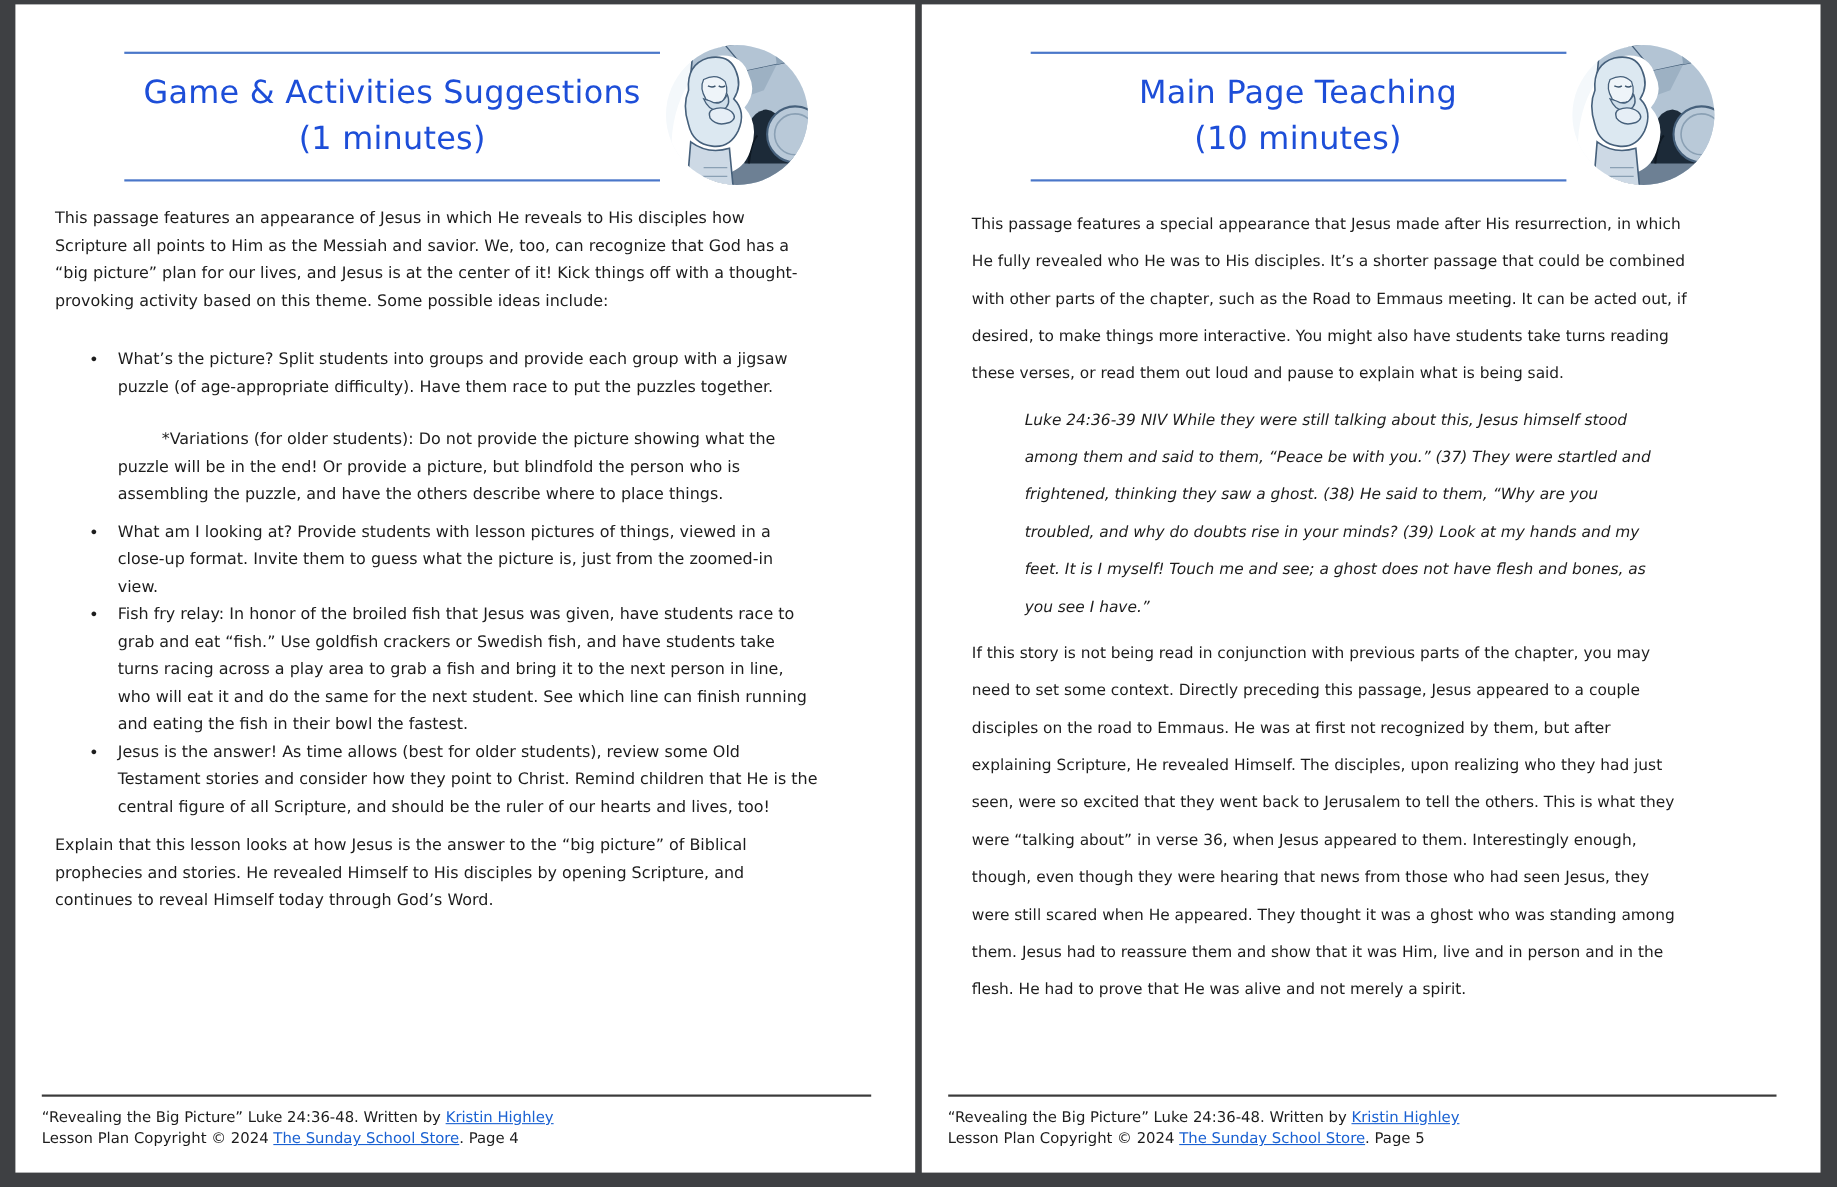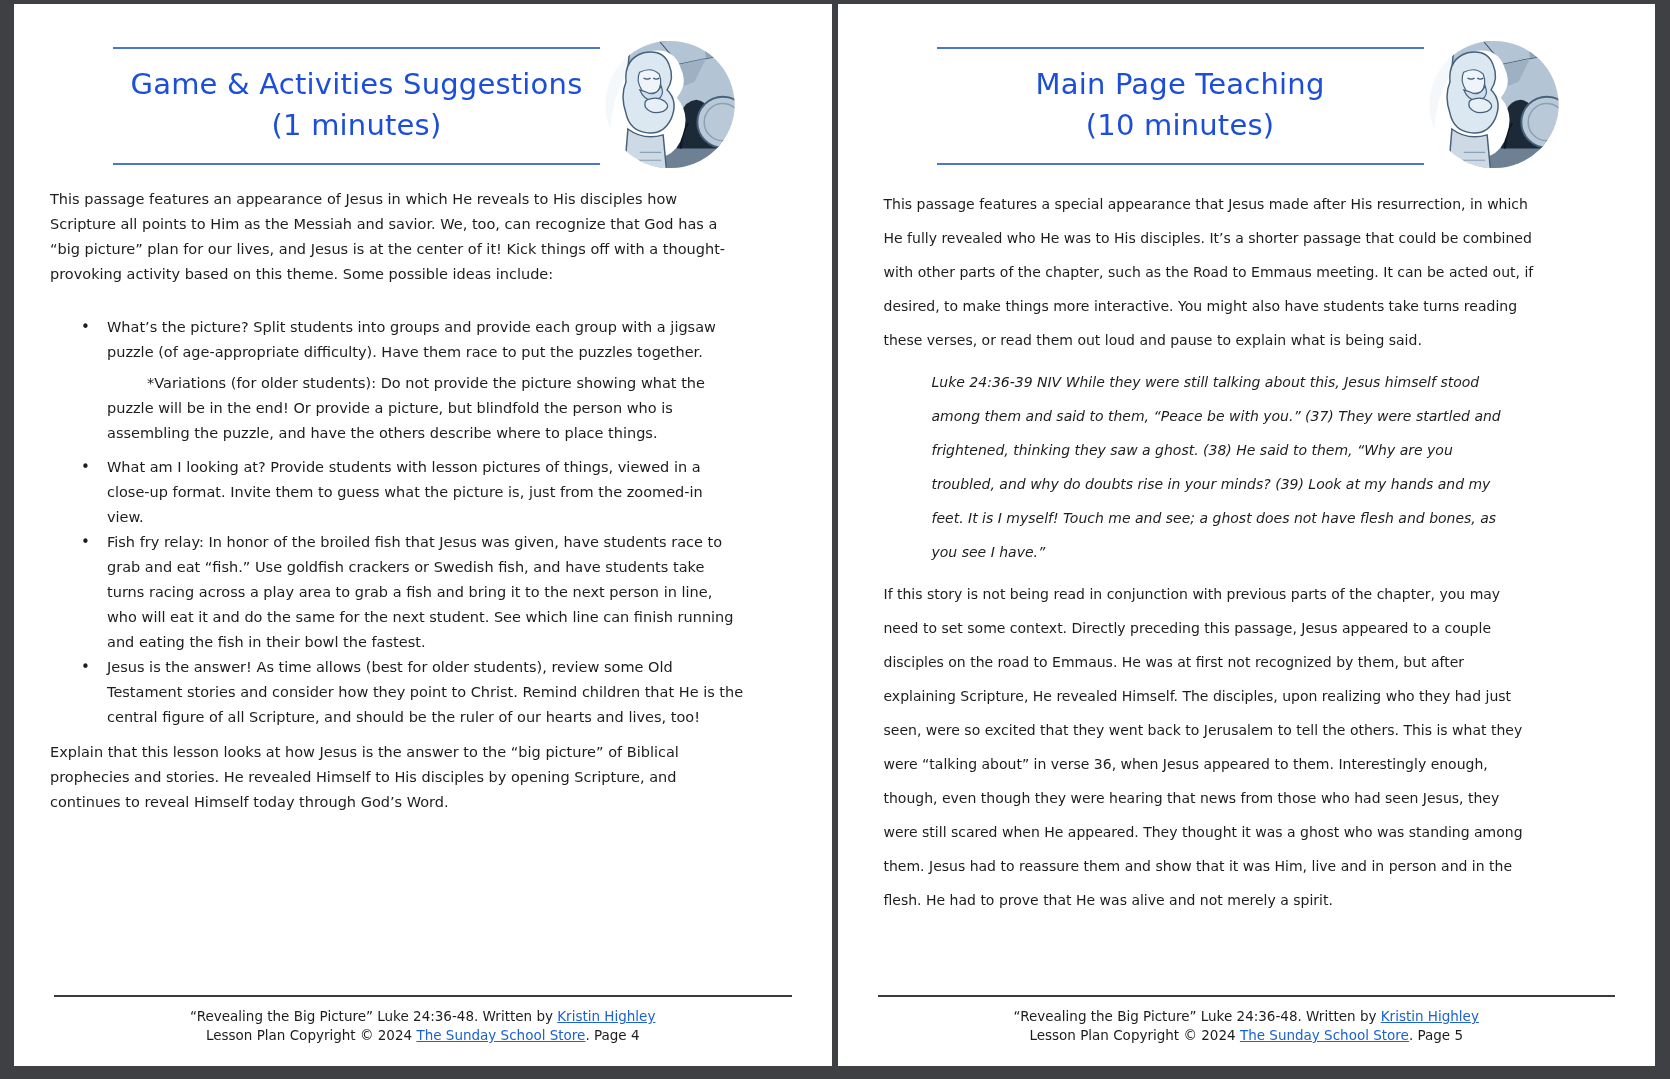--- a/index.html
+++ b/index.html
@@ -76,45 +76,44 @@
     position:relative;
     padding-left:57px;
   }
   .bullet::before{
     content:"\2022";
     position:absolute;
     left:31px;
     top:0;
     font-size:15px;
   }
-  .bullet.gapped{margin-bottom:6px;}
+  .bullet.gapped{margin-bottom:23px;}
   .note{
     padding-left:57px;
     text-indent:40px;
     margin-bottom:9px;
   }
   .closing{margin-top:10px;margin-bottom:0;}
   .para2{margin-bottom:8px;}
   .scripture{
     margin:0 18px 8px 48px;
     font-style:italic;
   }
   .scripture .ref{
     font-weight:400;
     font-style:italic;
   }
   
   .page-footer{
     position:absolute;
-    left:40px;
+    left:24px;
     right:40px;
     bottom:21px;
     border-top:2px solid var(--rule);
     padding-top:10px;
-    text-align:center;
     font-size:13.5px;
     line-height:19px;
     color:#1c1c1c;
   }
   .page-footer a{
     color:var(--link);
     text-decoration:underline;
     cursor:pointer;
   }
 </style>

